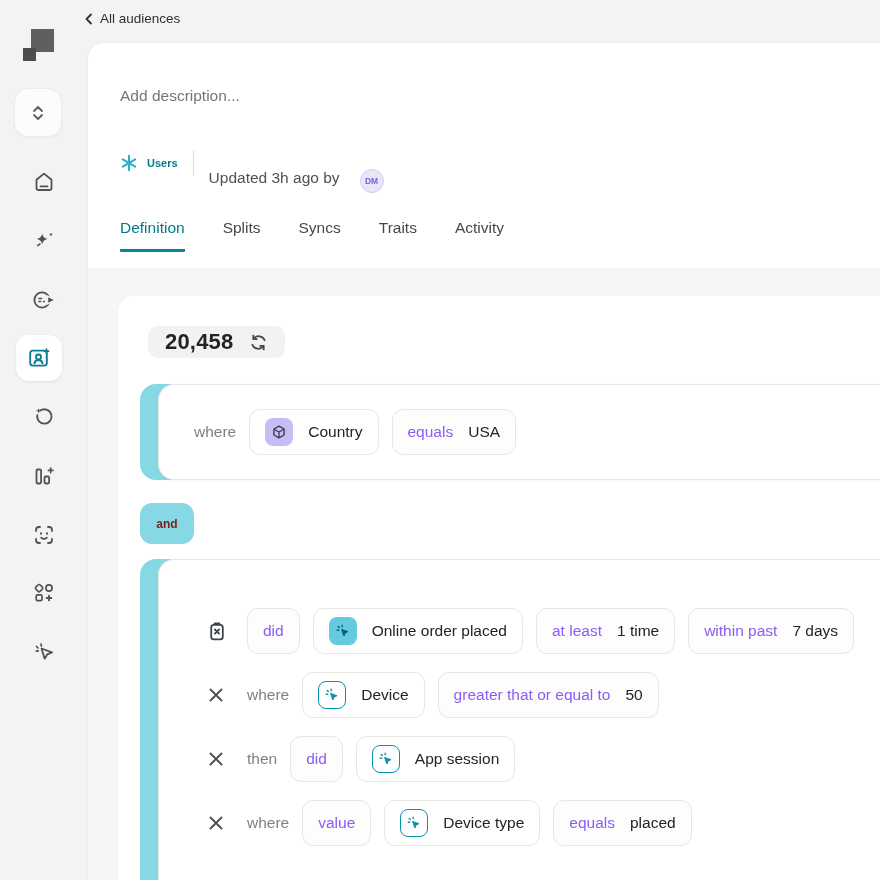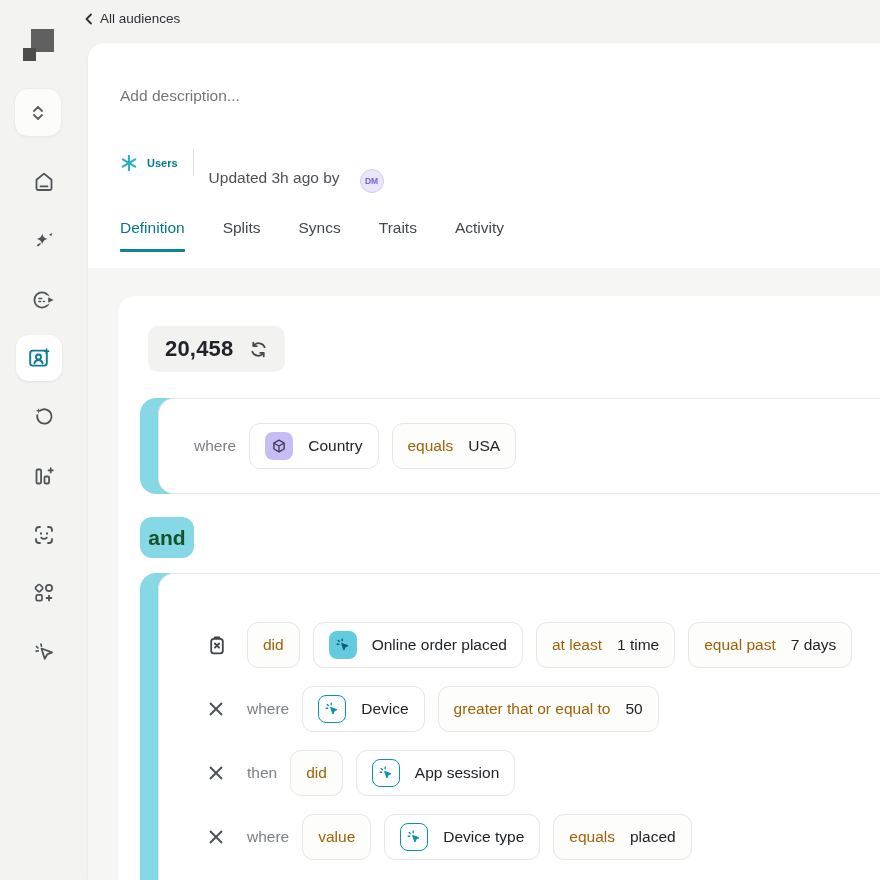--- a/index.html
+++ b/index.html
@@ -47,53 +47,53 @@
   .tab { padding-bottom:12px; border-bottom:3px solid transparent; cursor:pointer; }
   .tab.active { color:#00798d; font-weight:400; border-bottom-color:#0c8399; border-radius:1px; }
 
   
   .def-section { position:absolute; left:0; right:0; top:225px; bottom:0; background:#f6f6f4; }
   .inner-card { position:absolute; left:30px; right:0; top:28px; bottom:0;
     background:#ffffff; border-radius:16px 0 0 0; box-shadow:0 1px 3px rgba(0,0,0,.04);
     padding:30px 0 0 30px; overflow:hidden; }
 
   .count-row { display:flex; align-items:center; gap:17px; }
-  .count-pill { background:#f2f2f0; border-radius:10px; height:46px;
+  .count-pill { background:#f2f2f0; border-radius:10px; height:32px;
     display:flex; align-items:center; gap:15px; padding:0 17px; }
   .count { font-size:22px; font-weight:700; color:#202428; letter-spacing:.2px; }
   .refresh-btn { color:#43484d; cursor:pointer; display:flex; }
   .members-line { display:flex; align-items:center; gap:8px; font-size:15.5px; color:#202428; }
   .members-word { border-bottom:1.5px dotted #9aa0a6; padding-bottom:2px; cursor:pointer; }
 
   .group { position:relative; margin-left:-8px; }
   .accent { position:absolute; left:0; top:0; bottom:0; width:60px; background:#85d8e4; border-radius:16px; }
   .gcard { position:relative; margin-left:18px; background:#ffffff;
     border:1px solid #e9e9e7; border-right:none; border-radius:16px 0 0 16px;
     box-shadow:0 1px 3px rgba(0,0,0,.04); }
   .group1 { margin-top:26px; }
   .group1 .gcard { padding:24px 0 24px 35px; }
   .cond-row { display:flex; align-items:center; gap:13px; }
   .cond-label { color:#7c8187; font-size:15.5px; }
 
   .and-badge { margin:23px 9px 0 -8px; width:54px; height:41px; background:#85d8e4;
     border-radius:12px; display:flex; align-items:center; justify-content:center;
-    color:#14532d; font-size:21px; font-weight:600; cursor:pointer; }
+    color:#7f1d1d; font-size:12px; font-weight:600; cursor:pointer; }
 
   .group2 { margin-top:15px; height:620px; }
   .group2 .accent { border-radius:16px 16px 0 0; }
   .group2 .gcard { border-bottom:none; border-radius:16px 0 0 0; height:100%;
     padding:48px 0 0 47px; display:flex; flex-direction:column; gap:18px; }
   .icon-col { width:28px; display:flex; justify-content:flex-start; color:#43484d; cursor:pointer; }
 
   .chip { height:46px; background:#fdfdfc; border:1px solid #e6e6e4; border-radius:11px;
     display:inline-flex; align-items:center; padding:0 15px; font-size:15.5px;
     gap:10px; color:#202428; cursor:pointer; white-space:nowrap; }
   .chip.white { background:#ffffff; }
   .chip span + span { margin-left:5px; }
-  .muted { color:#a16207; }
+  .muted { color:#8b5cf6; }
   .mini { width:28px; height:28px; border-radius:8px; display:flex; align-items:center; justify-content:center; flex:none; }
   .mini.filled { background:#64cade; color:#0a5e72; }
   .mini.outline { background:#ffffff; border:1.5px solid #0795ad; color:#0795ad; }
   .mini.lav { background:#c8bcf4; color:#3e3a54; }
 </style>
 </head>
 <body>
 
 <div class="breadcrumb">
   <svg width="9" height="12" viewBox="0 0 9 12">
@@ -278,21 +278,21 @@
                   <path d="M3.2 3.4l1.1 1.1M7.2 2.2v1.5M2.2 7.2h1.5" stroke="currentColor" stroke-width="1.4" stroke-linecap="round"></path>
                 </svg>
               </span>
               <span>Online order placed</span>
             </div>
             <div class="chip">
               <span class="muted">at least</span>
               <span>1 time</span>
             </div>
             <div class="chip">
-              <span class="muted">equal past</span>
+              <span class="muted">within past</span>
               <span>7 days</span>
             </div>
           </div>
 
           <div class="cond-row">
             <span class="icon-col">
               <svg width="20" height="20" viewBox="0 0 20 20">
                 <path d="M4.5 4.5l11 11M15.5 4.5l-11 11" stroke="#4a4f55" stroke-width="1.9" stroke-linecap="round"></path>
               </svg>
             </span>

